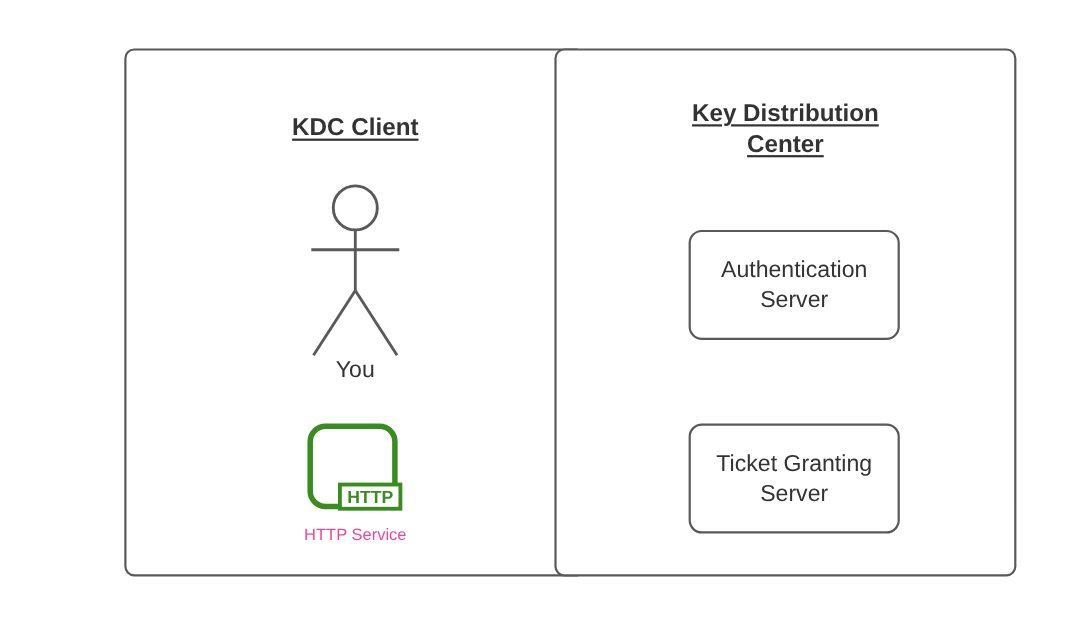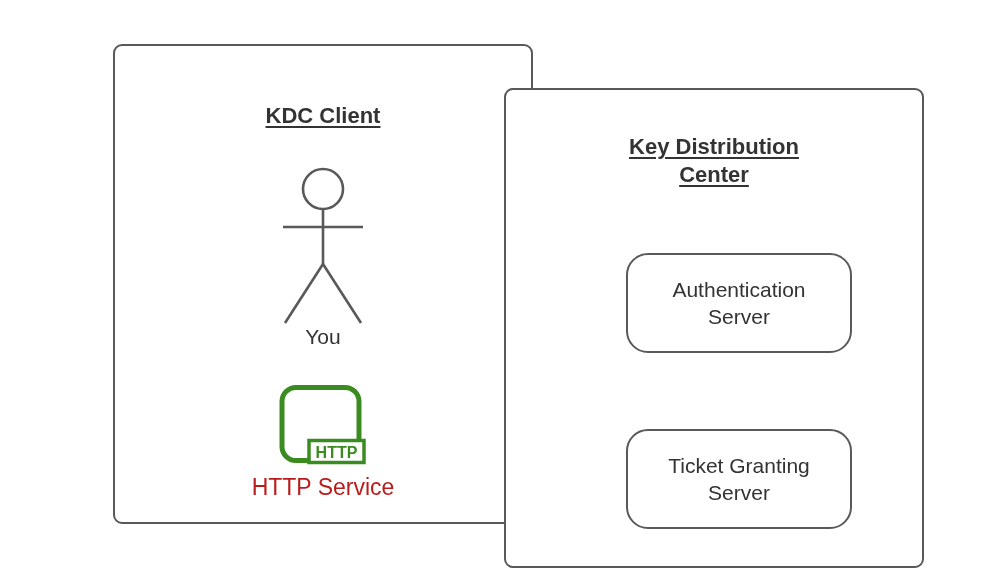--- a/index.html
+++ b/index.html
@@ -20,21 +20,21 @@
     position: absolute;
     top: 44px;
     width: 420px;
     height: 480px;
     box-sizing: border-box;
     border: 2.5px solid #595959;
     border-radius: 9px;
     background: #ffffff;
   }
   .panel-left  { left: 65px; margin-left: 48px;  }
-  .panel-right { left: 504px; margin-top: 44px; }
+  .panel-right { left: 504px; }
 
   .panel-title {
     position: absolute;
     margin: 0;
     left: 50%;
     transform: translateX(-50%);
     text-align: center;
     font-size: 22px;
     font-weight: bold;
     line-height: 28px;
@@ -79,33 +79,33 @@
     width: 88px;
     height: 82px;
     text-align: center;
   }
   .service-label {
     position: absolute;
     top: 428px;
     left: 0;
     right: 0;
     text-align: center;
-    font-size: 23px;
+    font-size: 15px;
     line-height: 26px;
-    color: #b91c1c;
+    color: #ec4899;
   }
 
   .server-box {
     position: absolute;
     left: 120px;
-    width: 226px;
+    width: 192px;
     height: 100px;
     box-sizing: border-box;
     border: 2.5px solid #595959;
-    border-radius: 22px;
+    border-radius: 12px;
     background: #ffffff;
     display: flex;
     align-items: center;
     justify-content: center;
   }
   .server-box-auth { top: 163px; }
   .server-box-tgs  { top: 339px; }
   .server-label {
     display: block;
     width: 172px;

